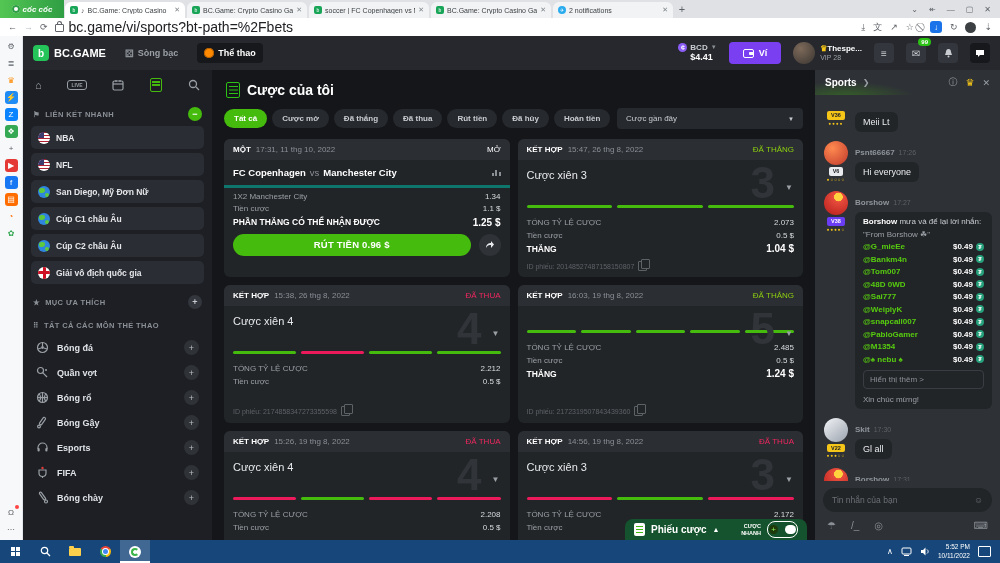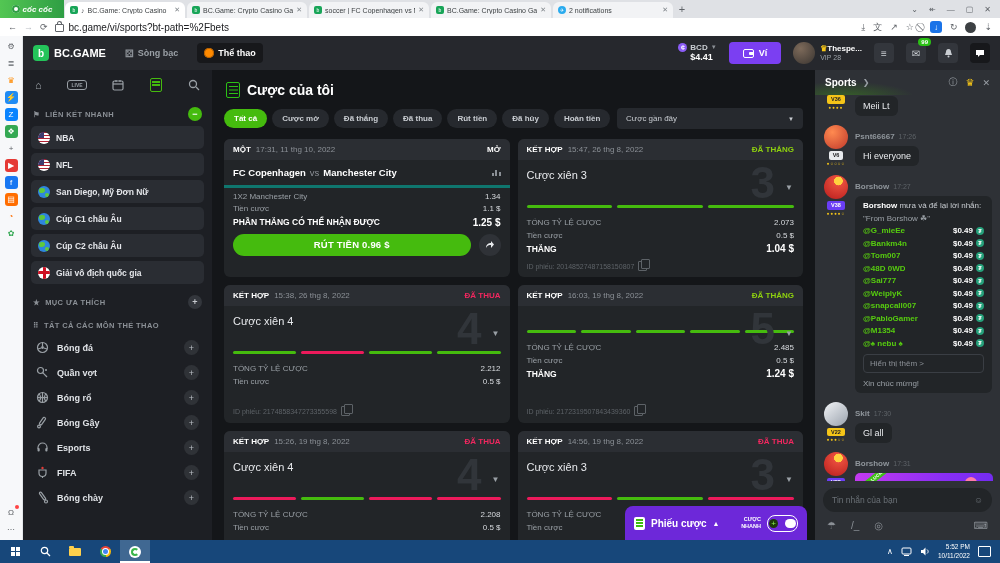--- a/index.html
+++ b/index.html
@@ -18,21 +18,21 @@
   .fav{width:8px;height:8px;border-radius:2px;flex:none;display:flex;align-items:center;justify-content:center;color:#fff;font-size:5px;}
   .fav.bcgame{background:#18a558;}
   .fav.telegram{background:#2aabee;border-radius:50%;}
   .tab-title{flex:1;white-space:nowrap;overflow:hidden;}
   .tab-x{color:#80868b;flex:none;}
   .tab-audio{color:#5f6368;flex:none;font-size:7px;}
   .newtab{width:16px;display:flex;align-items:center;justify-content:center;color:#5f6368;font-size:11px;}
   .wincontrols{margin-left:auto;display:flex;align-items:center;gap:11px;padding:0 9px;color:#5f6368;font-size:8px;}
   .addressbar{height:18px;background:#fff;border-bottom:1px solid #d7dade;display:flex;align-items:center;
     padding:0 8px;gap:7px;font-size:9px;color:#5f6368;}
-  .urlbox{display:flex;align-items:center;gap:5px;flex:1;color:#202124;font-size:10px;}
+  .urlbox{display:flex;align-items:center;gap:5px;flex:1;color:#202124;font-size:14px;}
   .lock{width:7px;height:6px;border:1px solid #5f6368;border-radius:1px;position:relative;margin-top:2px;}
   .lock:before{content:"";position:absolute;left:1px;top:-4px;width:3px;height:3px;border:1px solid #5f6368;border-bottom:none;border-radius:3px 3px 0 0;}
   .abicons{display:flex;align-items:center;gap:8px;color:#5f6368;font-size:9px;}
   .abicons .blue{background:#1a73e8;color:#fff;border-radius:3px;width:12px;height:12px;display:flex;align-items:center;justify-content:center;font-size:8px;}
   .profile-dot{width:11px;height:11px;border-radius:50%;background:#3c4043;}
 
   
   .page{position:absolute;top:36px;bottom:23px;left:0;right:0;display:flex;overflow:hidden;background:#17191c;}
 
   
@@ -105,21 +105,21 @@
   .filterrow{display:flex;align-items:center;gap:5px;}
   .pill{background:#26292e;color:#c9cdd2;font-size:8px;font-weight:bold;padding:5px 10px;border-radius:11px;white-space:nowrap;}
   .pill.active{background:#45bb0e;color:#fff;}
   .sortdd{margin-left:auto;width:168px;height:21px;background:#26292e;border-radius:4px;color:#c9cdd2;
     font-size:8px;display:flex;align-items:center;justify-content:space-between;padding:0 9px;}
   .grid{display:grid;grid-template-columns:1fr 1fr;gap:8px;margin-top:10px;flex:1;overflow:hidden;align-content:start;}
   .card{background:#222528;border-radius:6px;height:138px;display:flex;flex-direction:column;overflow:hidden;position:relative;}
   .chead{background:#2b2e33;padding:6px 9px;display:flex;align-items:center;gap:5px;font-size:8px;flex:none;}
   .ctype{color:#fff;font-weight:bold;}
   .ctime{color:#8b9096;}
-  .cstatus{margin-left:auto;font-weight:bold;}
+  .cstatus{margin-left:auto;font-weight:normal;}
   .cstatus.open{color:#fff;}.cstatus.won{color:#8ed00f;}.cstatus.lost{color:#f1275f;}
   .league{display:flex;align-items:center;gap:5px;color:#9aa0a6;font-size:8px;padding:6px 9px;border-bottom:1px solid #2d3034;}
   .sball{width:9px;height:9px;border-radius:50%;border:1px solid #9aa0a6;position:relative;flex:none;}
   .sball:before{content:"";position:absolute;left:2.5px;top:2.5px;width:2px;height:2px;border-radius:50%;background:#9aa0a6;}
   .match{display:flex;align-items:center;gap:4px;padding:7px 9px;border-bottom:3px solid #0f766e;color:#fff;font-size:9.5px;font-weight:bold;}
   .match .vs{color:#8b9096;font-weight:normal;}
   .statsico{margin-left:auto;display:flex;align-items:flex-end;gap:1.5px;}
   .statsico i{width:2px;background:#8b9096;display:block;}
   .krow{display:flex;justify-content:space-between;padding:3.5px 9px 0;font-size:8px;color:#9aa0a6;}
   .krow .val{color:#d7dade;}
@@ -177,21 +177,21 @@
     background:linear-gradient(100deg,#c43af0 0%,#8a2ef5 60%,#6f2bf0 100%);padding:7px 8px 0;}
   .ribbon{position:absolute;left:-15px;top:5px;transform:rotate(-38deg);background:#3fbf17;color:#fff;
     font-size:4.5px;font-weight:bold;padding:1px 15px;letter-spacing:.3px;}
   .chute{position:absolute;right:16px;top:4px;width:12px;height:6px;border-radius:12px 12px 0 0;background:#ff7aa8;}
   .chatinput{margin:7px 8px 0;height:24px;flex:none;background:#222528;border-radius:12px;display:flex;
     align-items:center;justify-content:space-between;padding:0 9px;color:#6a7076;font-size:8.5px;}
   .chattools{flex:none;display:flex;align-items:center;gap:15px;padding:8px 12px 9px;color:#8b9096;font-size:10px;}
   .chattools .right{margin-left:auto;}
 
   
-  .betslip{position:absolute;right:193px;bottom:0;width:164px;height:34px;background:#6d28d9;border-radius:8px 8px 0 0;
+  .betslip{position:absolute;right:193px;bottom:0;width:164px;height:21px;background:#14532d;border-radius:8px 8px 0 0;
     display:flex;align-items:center;gap:6px;padding:0 9px;color:#fff;z-index:6;}
   .ticket{width:11px;height:13px;background:#fff;border-radius:2px;position:relative;flex:none;}
   .ticket:before{content:"";position:absolute;left:2px;top:2.5px;right:2px;height:1.5px;background:#3fbc0e;box-shadow:0 3px 0 #3fbc0e,0 6px 0 #3fbc0e;}
   .bslabel{font-weight:bold;font-size:10px;}
   .bscaret{font-size:7px;}
   .quick{margin-left:auto;font-size:5.5px;font-weight:bold;text-align:right;line-height:1.2;white-space:pre-line;}
   .toggle{width:27px;height:13px;border:1.5px solid #fff;border-radius:8px;display:flex;align-items:center;padding:1px;flex:none;}
   .knobplus{width:9px;height:9px;border-radius:50%;background:#1e3a0a;color:#8ef55a;font-size:8px;line-height:9px;text-align:center;}
   .knobwhite{margin-left:auto;width:11px;height:9px;border-radius:5px;background:#fff;}
 
@@ -714,21 +714,21 @@
             <span>Sports</span>
             <span class="chevron">❯</span>
             <div class="chr">
               <span>ⓘ</span>
               <span class="trophy">♛</span>
               <span>✕</span>
             </div>
           </div>
           <div class="chatbody">
 
-            <div class="msg" style="margin-top:0;justify-content:center;">
+            <div class="msg" style="margin-top:16px;justify-content:center;">
               <div class="leftcol">
                 <span class="badge yellow">V36</span>
                 <span class="stars">●●●●</span>
               </div>
               <div class="mcontent"><span class="bubble" style="margin-top:0;">Meii Lt</span></div>
             </div>
 
             <div class="msg">
               <div class="leftcol">
                 <span class="mavatar av-psnt"></span>

